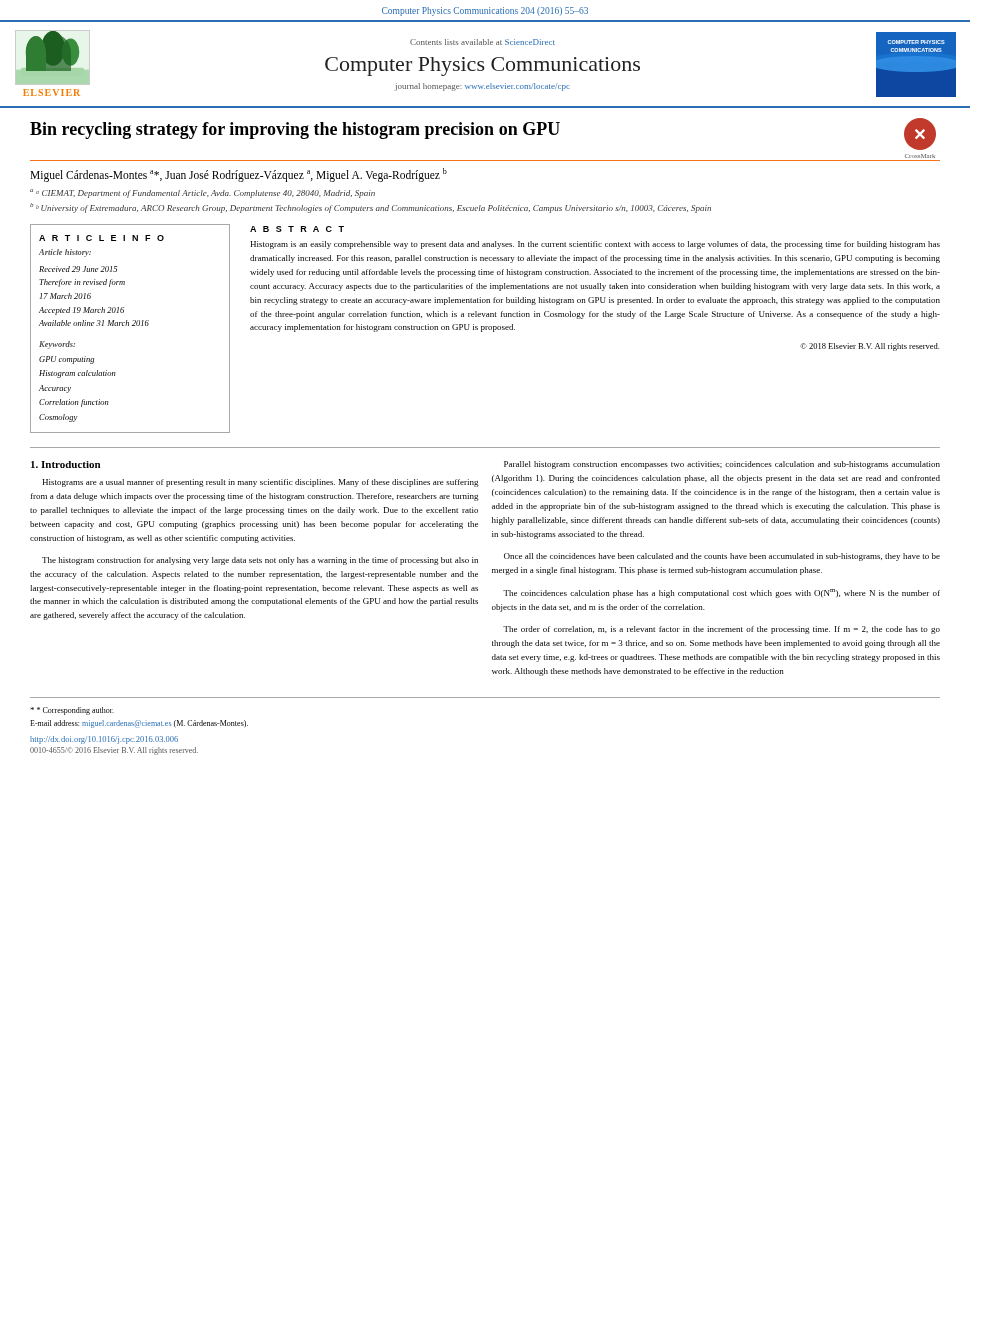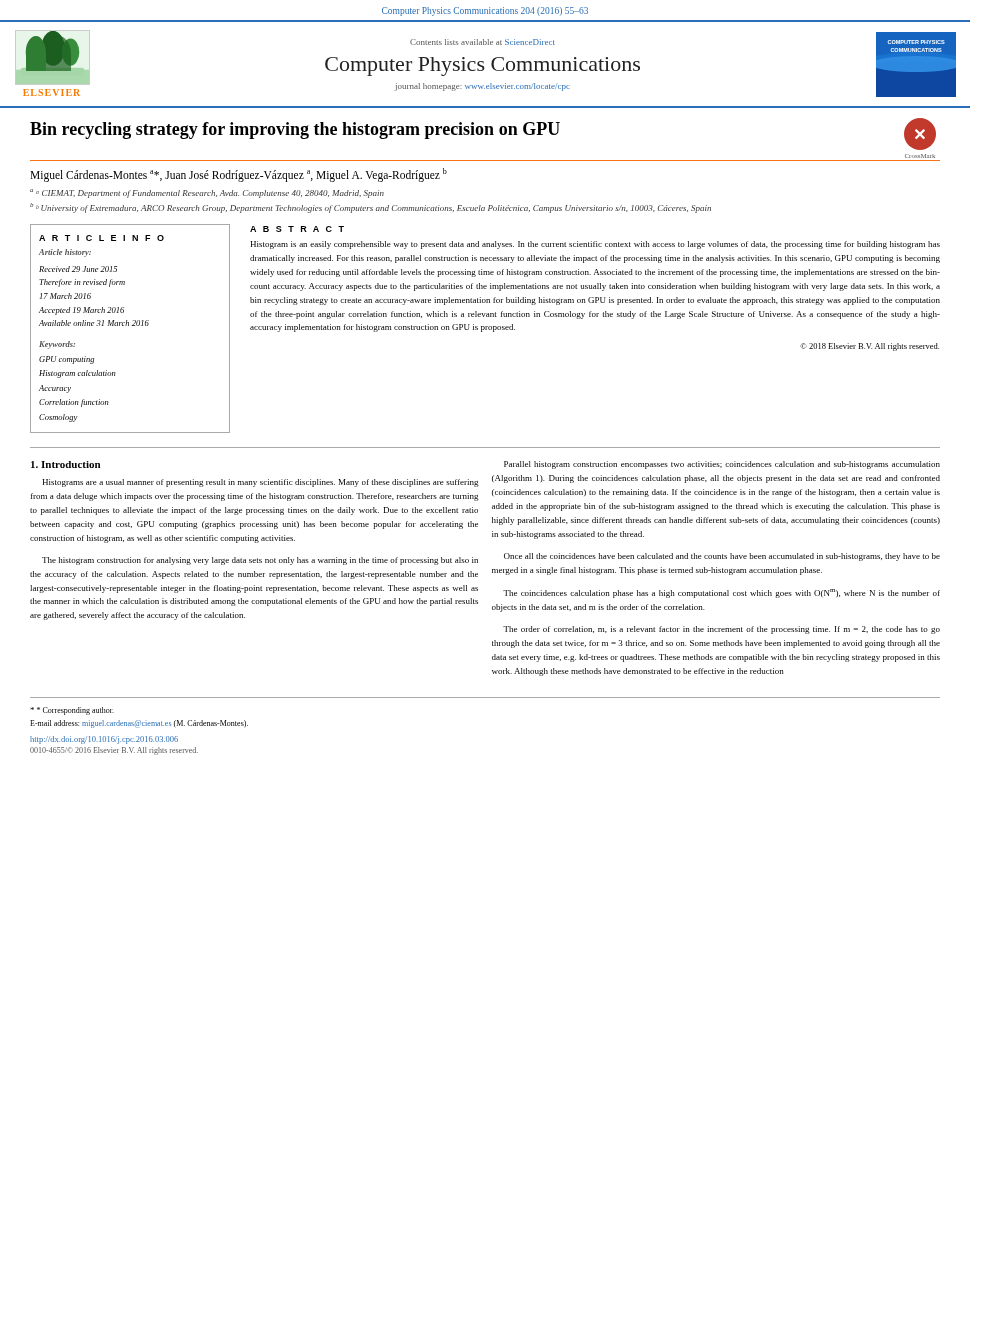--- a/index.html
+++ b/index.html
@@ -385,21 +385,21 @@
     </div>
 
     <div class="authors-line">
       <span>
         Miguel Cárdenas-Montes <sup>a</sup>*, Juan José Rodríguez-Vázquez <sup>a</sup>, Miguel A. Vega-Rodríguez <sup>b</sup>
       </span>
     </div>
 
     <div class="affiliations">
       <div>
-        <sup>a</sup> <span>ᵃ CIEMAT, Department of Fundamental Research, Avda. Complutense 40, 28040, Madrid, Spain</span>
+        <sup>a</sup> <span>ᵃ CIEMAT, Department of Fundamental Article, Avda. Complutense 40, 28040, Madrid, Spain</span>
       </div>
       <div>
         <sup>b</sup> <span>ᵇ University of Extremadura, ARCO Research Group, Department Technologies of Computers and Communications, Escuela Politécnica, Campus Universitario s/n, 10003, Cáceres, Spain</span>
       </div>
     </div>
 
     <div class="two-col">
 
       <div class="left-col">
         <div class="article-info-box">

